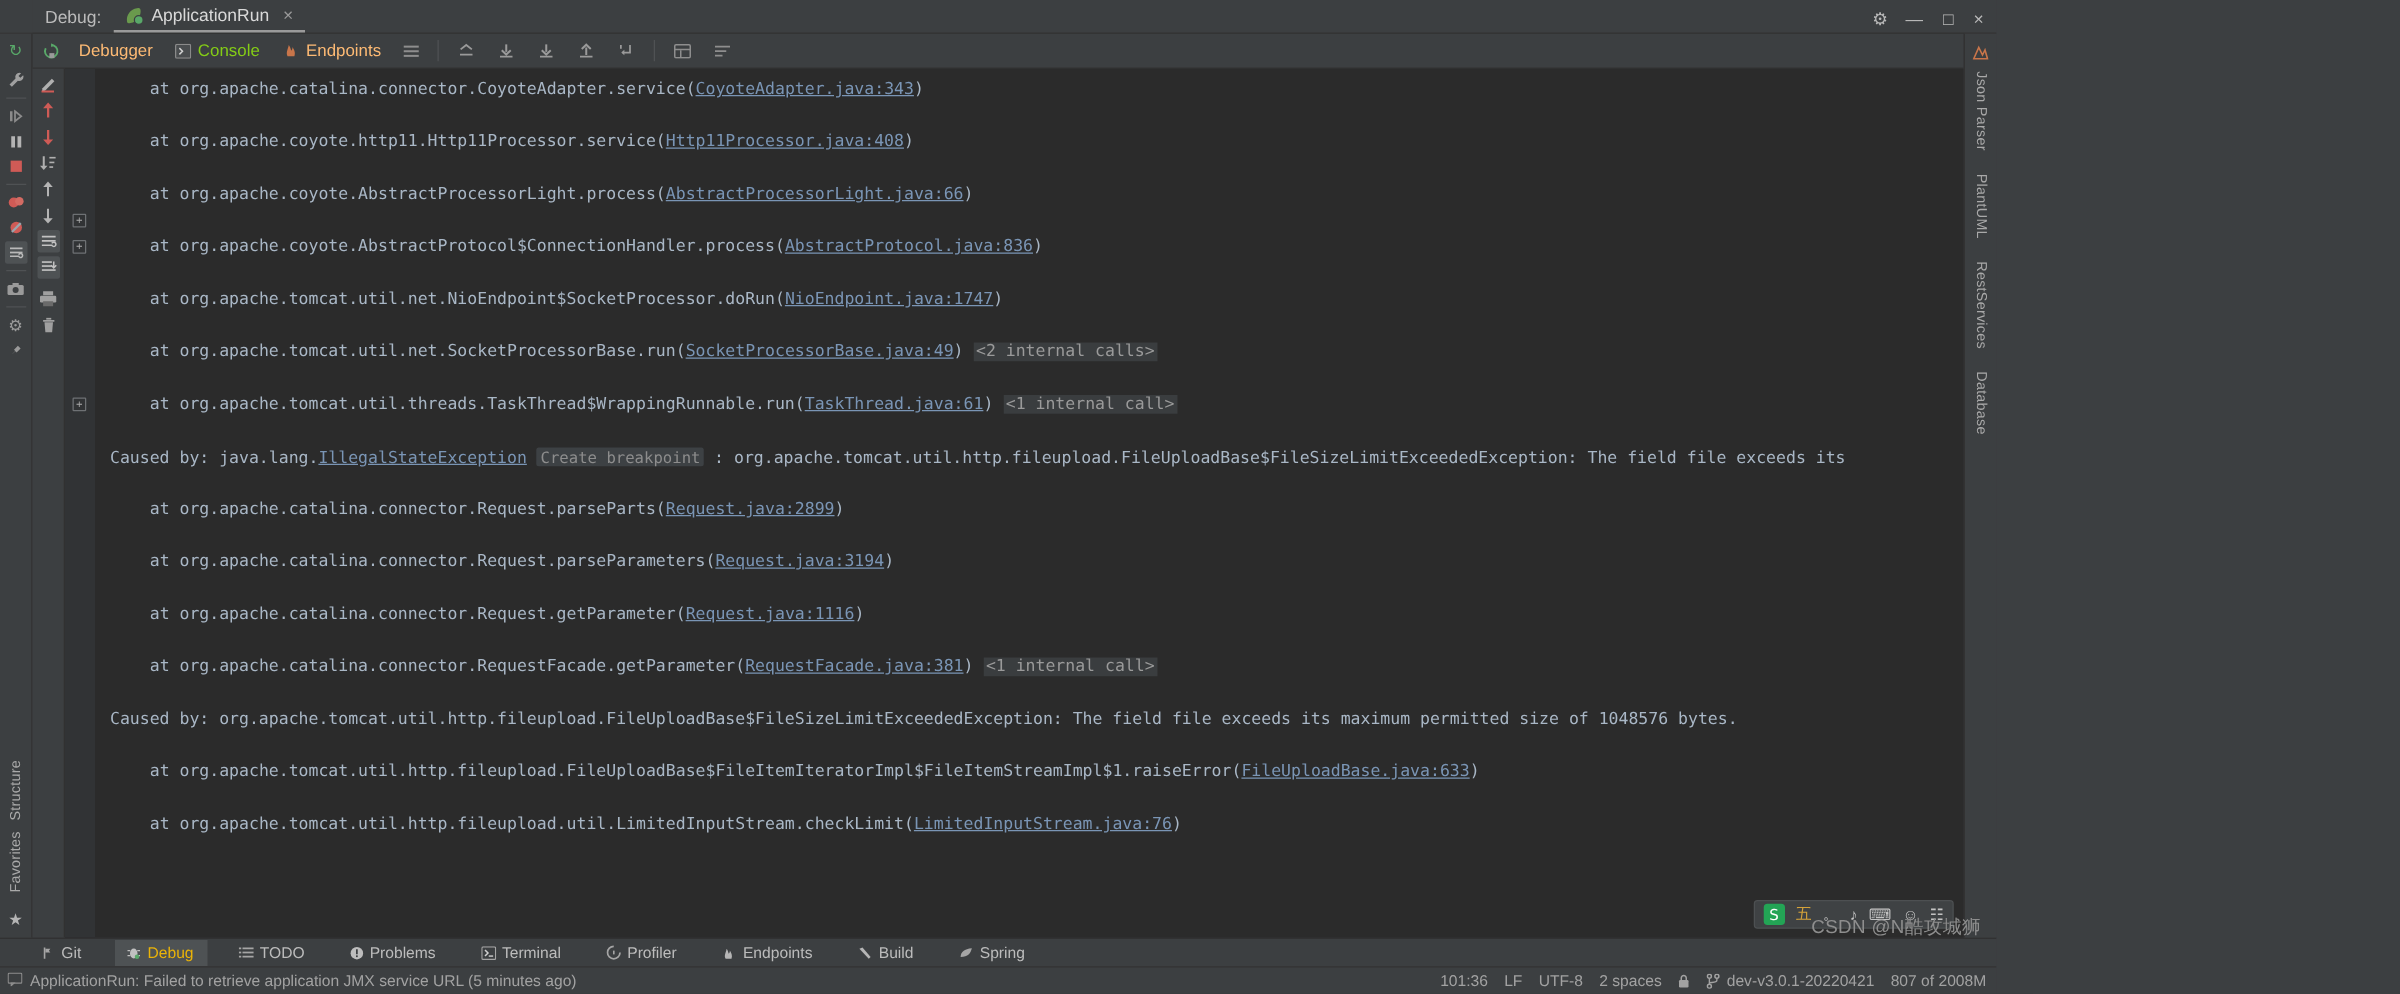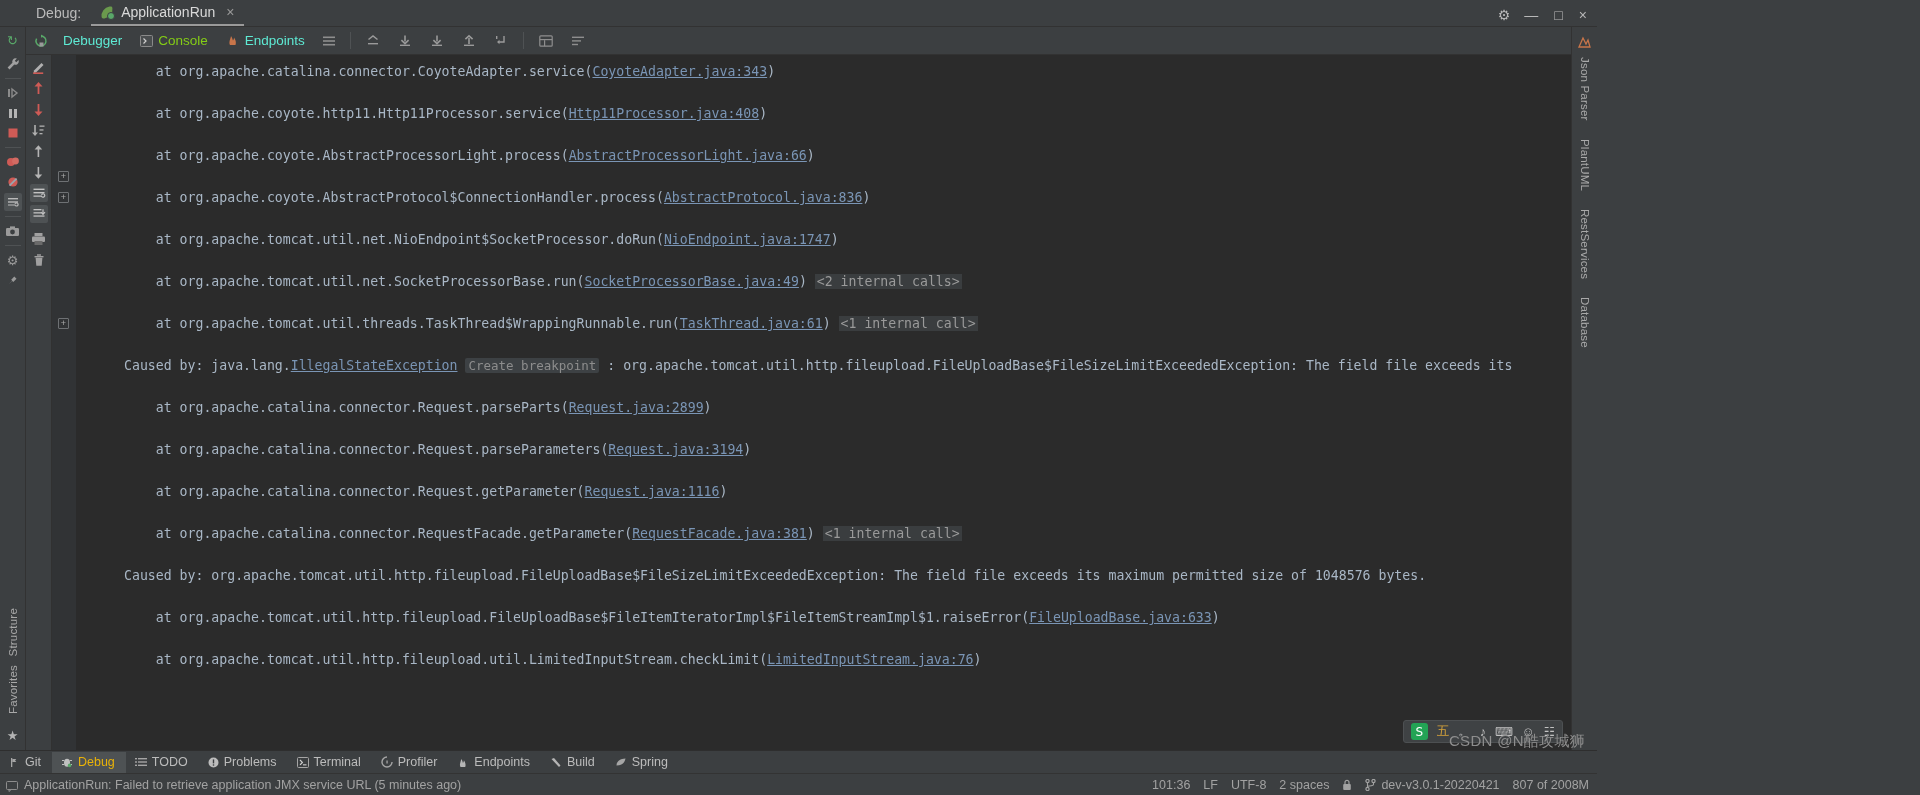--- a/index.html
+++ b/index.html
@@ -67,21 +67,21 @@
   .vlabel.rot180 { writing-mode: vertical-rl; transform: rotate(180deg); }
 
   
   .console-panel { flex: 1; display: flex; flex-direction: column; min-width: 0; background: #2b2b2b; }
 
   .toolbar {
     height: 28px; min-height: 28px; background: #3c3f41;
     display: flex; align-items: center; gap: 0px;
     border-bottom: 1px solid #323232; padding-left: 4px;
   }
-  .tb-btn { display: flex; align-items: center; gap: 5px; padding: 2px 9px; color: #5eead4; font-size: 13.5px; height: 24px; }
+  .tb-btn { display: flex; align-items: center; gap: 5px; padding: 2px 9px; color: #fdba74; font-size: 13.5px; height: 24px; }
   .tb-btn.active { color: #84cc16; }
   .tb-sep { width: 1px; height: 17px; background: #4f5254; margin: 0 6px; }
   .tb-ic { color: #a4a4a4; display: inline-flex; align-items: center; }
 
   
   .console-body { flex: 1; display: flex; min-height: 0; position: relative; }
   .gutter-col {
     width: 26px; min-width: 26px; background: #3c3f41;
     display: flex; flex-direction: column; align-items: center; padding-top: 3px; gap: 3px;
     border-right: 1px solid #313131;
@@ -96,21 +96,21 @@
     position: relative; padding: 6px 0 0 0;
   }
   .fold-col { position: absolute; left: 0; top: 0; width: 24px; height: 100%; background: #313335; }
 
   pre.console-text {
     margin: 0; padding: 0 0 0 36px;
     font-family: "DejaVu Sans Mono", monospace;
     font-size: 13.2px; line-height: 21px;
     color: #a9b7c6; white-space: pre; tab-size: 4;
   }
-  .ln { display: block; height: 21px; white-space: pre; margin-left: 36px; }
+  .ln { display: block; height: 21px; white-space: pre; }
   .lnk { color: #7a95b5; text-decoration: underline; }
   .sys { color: #a9b7c6; }
   .hint { background: #3d4144; color: #8d8d8d; padding: 0 3px; border-radius: 2px; font-size: 12.5px; }
   .intcall { background: #3a3d3f; color: #9a9a9a; padding: 0 2px; }
 
   
   .fold {
     position: absolute; left: 6px; width: 11px; height: 11px;
     border: 1px solid #6e7174; color: #aaa; font-size: 9px; line-height: 9px;
     text-align: center; background: #313335; border-radius: 1px;
@@ -126,36 +126,36 @@
   .sogou {
     width: 17px; height: 17px; background: #23a455; border-radius: 3px;
     color: #fff; font-size: 12px; display: flex; align-items: center; justify-content: center;
     font-family: "DejaVu Sans", sans-serif;
   }
 
   
   .bottombar {
     height: 23px; min-height: 23px; background: #3c3f41;
     border-top: 1px solid #2e2e2e;
-    display: flex; align-items: center; gap: 0;
+    display: flex; align-items: center; padding-left: 24px; gap: 16px;
   }
   .bb-item {
     display: flex; align-items: center; gap: 5px; padding: 1px 11px 1px 9px;
     color: #bcbcbc; font-size: 12.5px; height: 21px;
   }
   .bb-item.active { background: #4e5254; color: #eab308; }
   .bb-ic { color: #a5a5a5; font-size: 12px; display: inline-flex; }
 
   
   .statusbar {
     height: 22px; min-height: 22px; background: #3c3f41;
     display: flex; align-items: center; padding: 0 8px 0 6px;
     color: #a2a2a2; font-size: 12.5px; gap: 7px; border-top: 1px solid #333;
   }
-  .sb-left { display: flex; align-items: flex-end; gap: 6px; }
+  .sb-left { display: flex; align-items: flex-start; gap: 6px; }
   .sb-right { margin-left: auto; display: flex; align-items: center; gap: 13px; }
 
   
   .watermark {
     position: absolute; right: 12px; bottom: 44px;
     color: #8e8e8e; font-size: 15px; letter-spacing: .3px;
     font-family: "Liberation Sans", sans-serif; pointer-events: none;
   }
 
   

